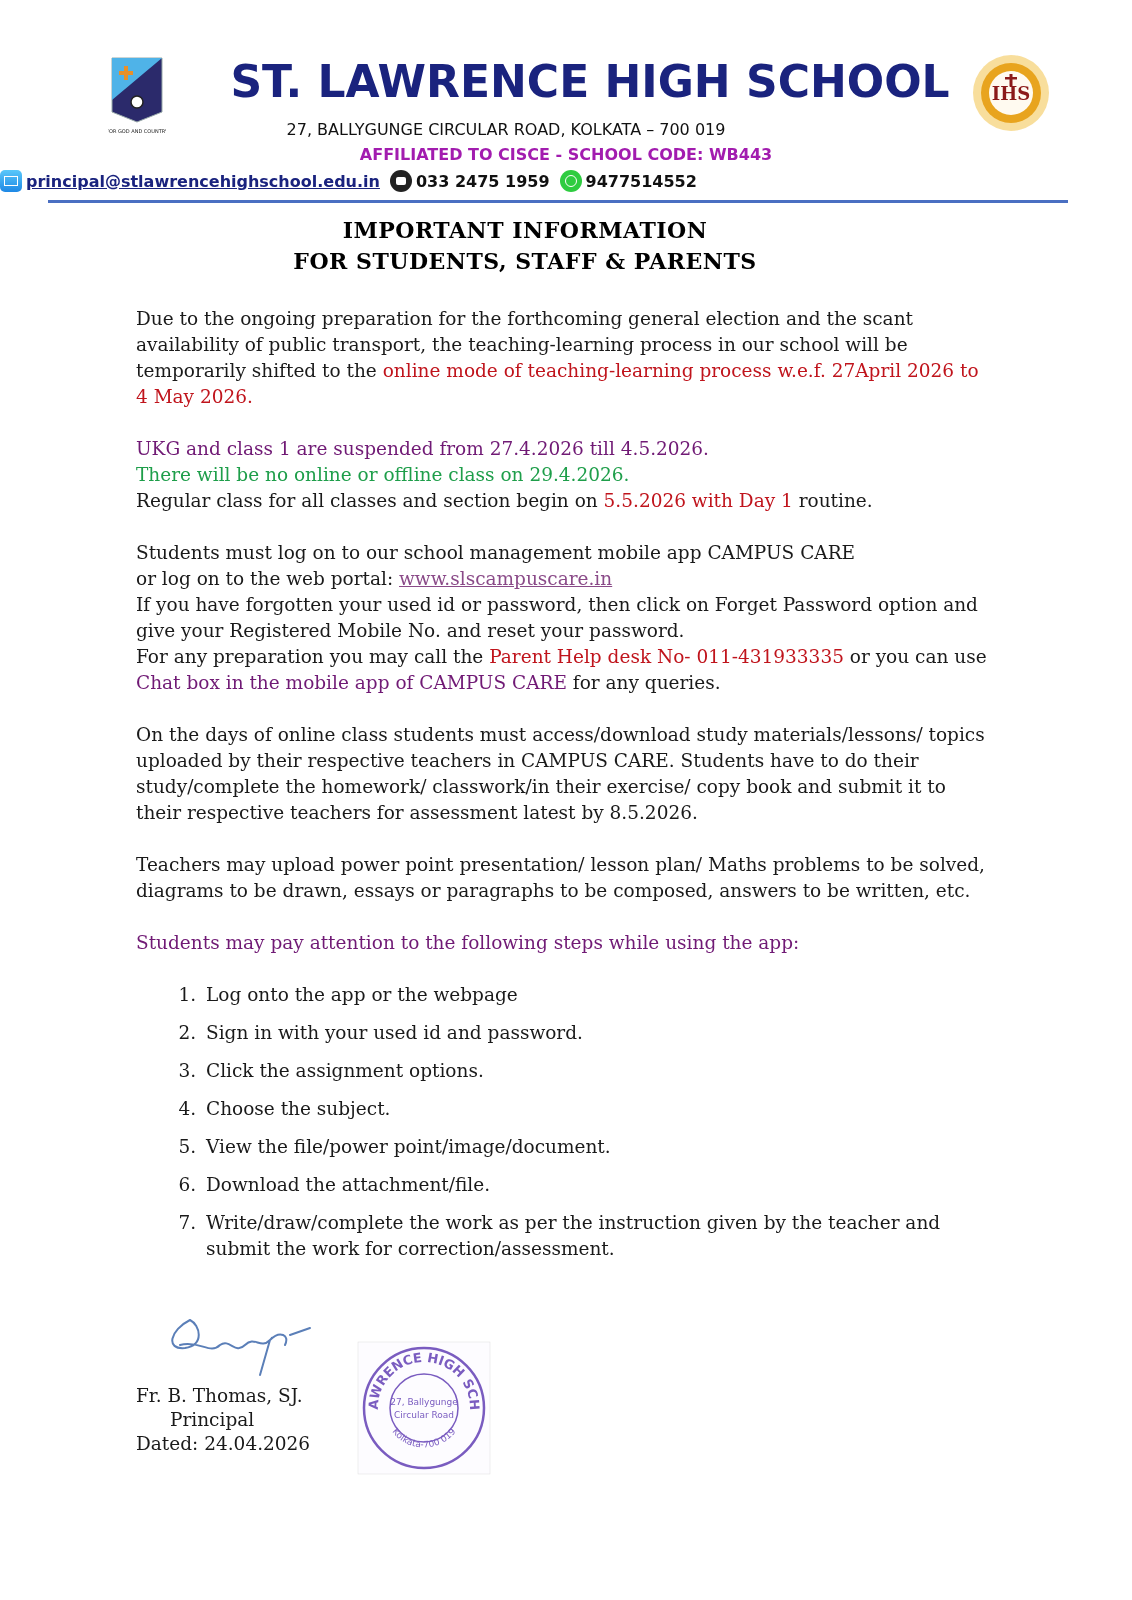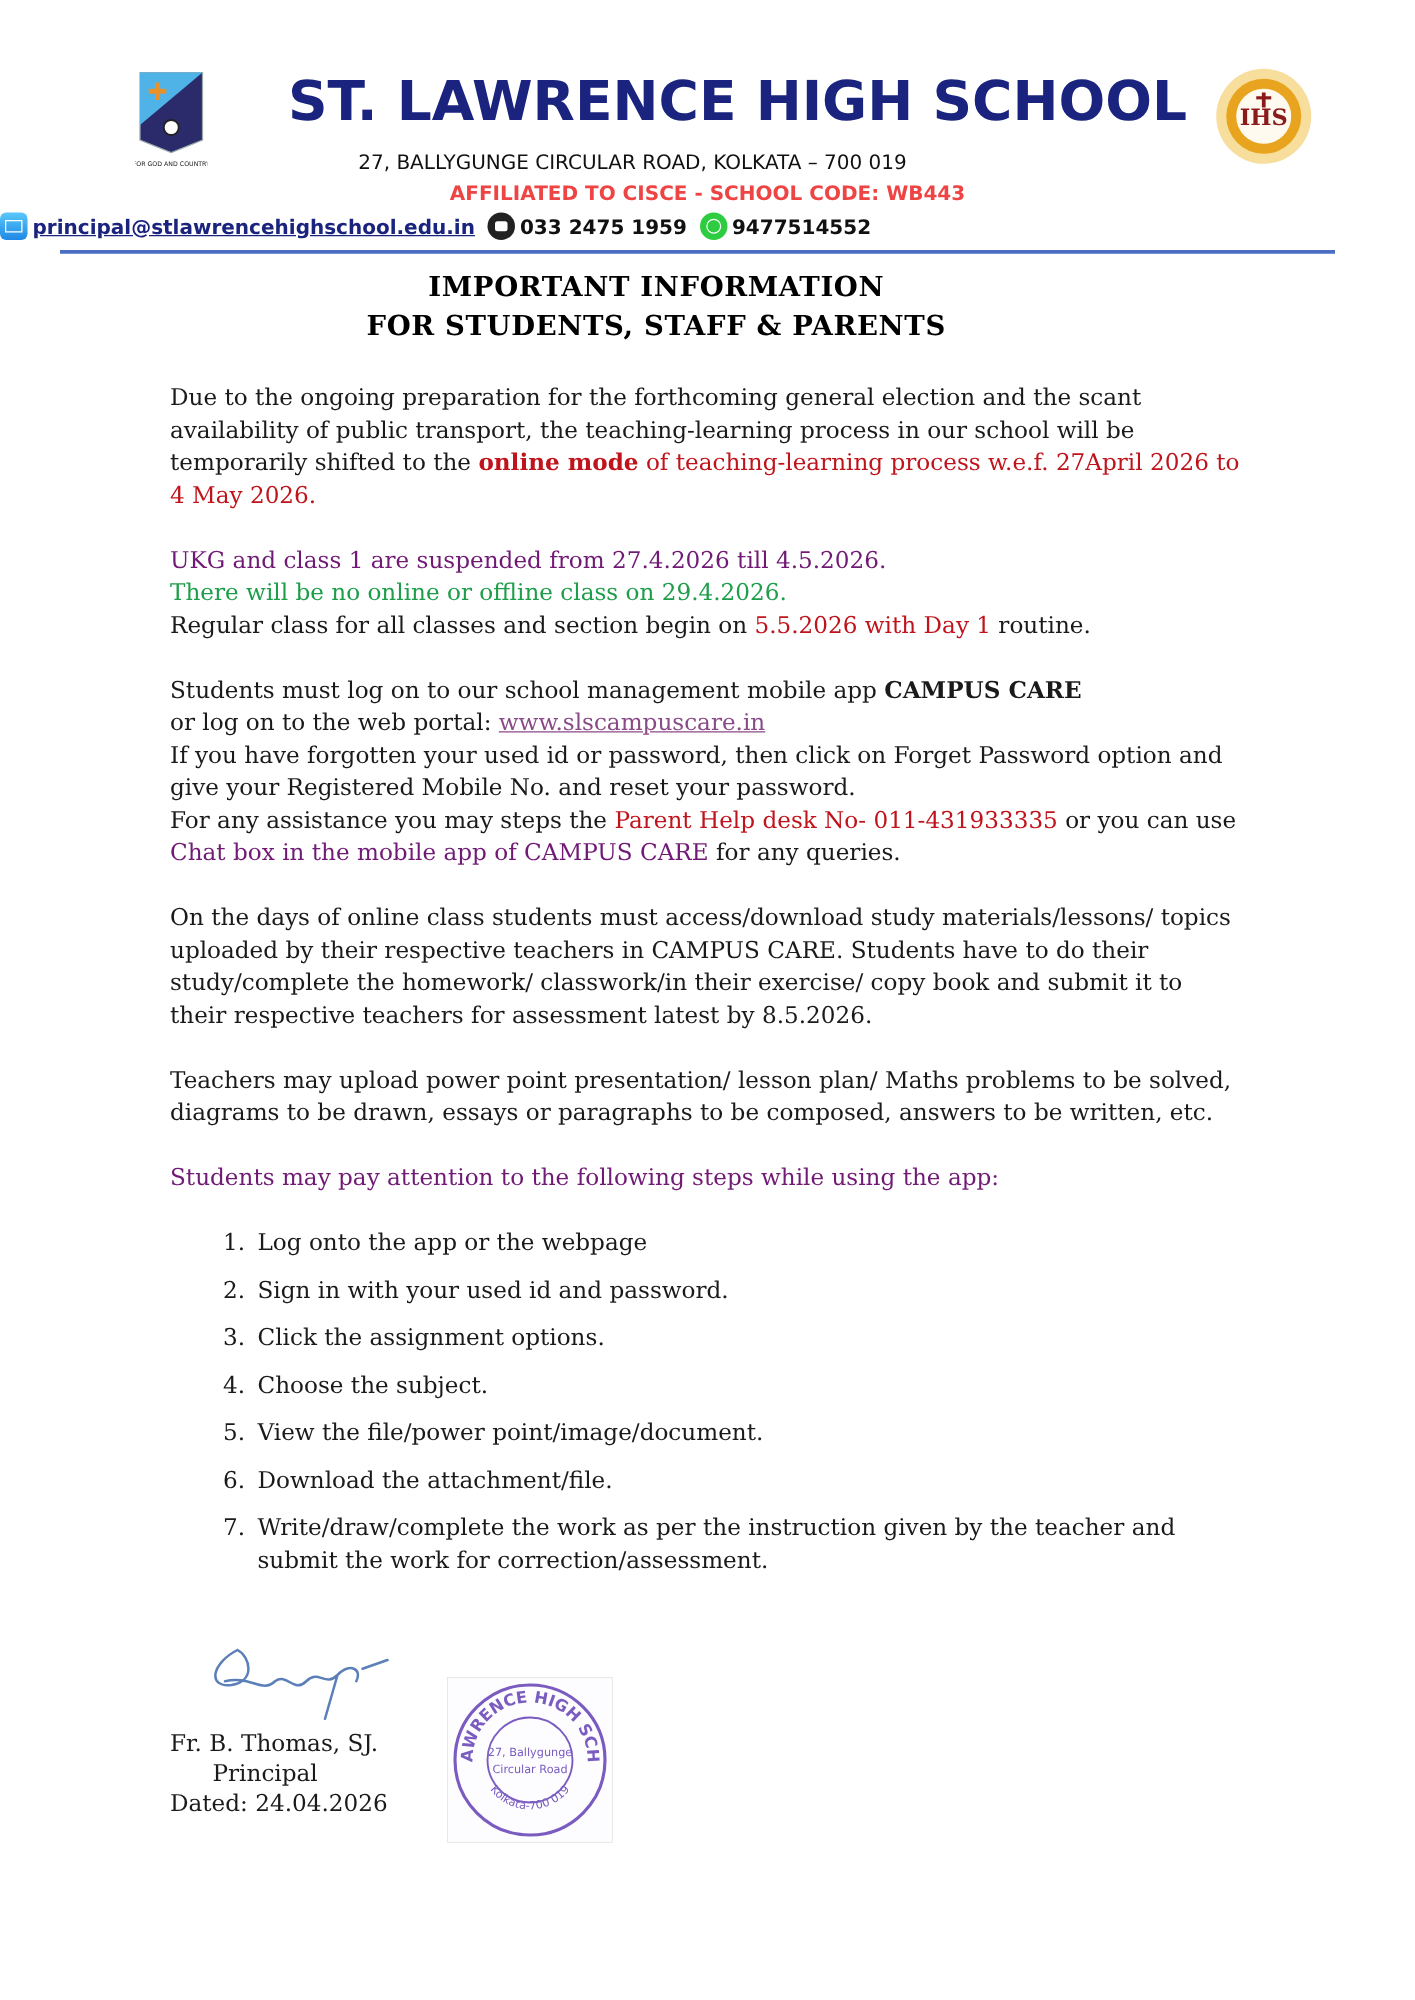--- a/index.html
+++ b/index.html
@@ -3,21 +3,21 @@
   <meta charset="utf-8">
   <style>
     html, body { margin: 0; padding: 0; background: #ffffff; }
     body { width: 1132px; height: 1600px; position: relative; overflow: hidden; }
 
     
     #logo-left { position: absolute; left: 108px; top: 56px; width: 58px; height: 80px; }
     #logo-right { position: absolute; left: 970px; top: 52px; width: 82px; height: 82px; }
     #school-name { position: absolute; left: 0; width: 1132px; top: 56px; text-align: center; font-family: "DejaVu Sans", sans-serif; font-weight: bold; font-size: 44px; color: #1a237e; letter-spacing: 0px; padding-left: 24px; }
     #address { position: absolute; left: 0; width: 1012px; top: 120px; text-align: center; font-family: "DejaVu Sans", sans-serif; font-size: 16px; color: #111; }
-    #affiliation { position: absolute; left: 0; width: 1132px; top: 145px; text-align: center; font-family: "DejaVu Sans", sans-serif; font-weight: bold; font-size: 16px; color: #ef4444; }
+    #affiliation { position: absolute; left: 0; width: 1132px; top: 145px; text-align: center; font-family: "DejaVu Sans", sans-serif; font-weight: bold; font-size: 16px; color: #a21caf; }
     #contact-row { position: absolute; left: 0; width: 1132px; top: 170px; display: flex; justify-content: flex-start; align-items: center; gap: 10px; font-family: "DejaVu Sans", sans-serif; font-size: 16px; }
     .contact-item { display: flex; align-items: center; gap: 4px; }
     #email-link { color: #1a237e; text-decoration: underline; font-weight: bold; }
     #phone, #whatsapp { color: #111; font-weight: bold; }
     .icon-box { display: inline-block; width: 22px; height: 22px; border-radius: 5px; }
     #mail-icon { background: linear-gradient(#5ac8fa, #1e88e5); position: relative; }
     #mail-icon::after { content: ""; position: absolute; left: 4px; top: 6px; width: 12px; height: 8px; border: 1.5px solid #fff; }
     #phone-icon { width: 22px; height: 22px; border-radius: 50%; background: #222; position: relative; }
     #phone-icon::after { content: ""; position: absolute; left: 6px; top: 7px; width: 10px; height: 8px; border-radius: 2px; background: #fff; }
     #whatsapp-icon { width: 22px; height: 22px; border-radius: 50%; background: #2ecc40; position: relative; }
@@ -27,21 +27,21 @@
     
     #title-block { position: absolute; left: 0; width: 1050px; top: 215px; text-align: center; font-family: "DejaVu Serif", serif; font-weight: bold; font-size: 22px; line-height: 31px; color: #000; letter-spacing: 0.5px; }
 
     
     #body { position: absolute; left: 136px; top: 306px; width: 860px; font-family: "DejaVu Serif", serif; font-size: 18.5px; line-height: 26px; color: #1a1a1a; }
     #body p { margin: 0 0 26px 0; }
     .red { color: #c0141c; }
     .purple { color: #701a75; }
     .green { color: #1e9e4a; }
     .link { color: #8a4a88; text-decoration: underline; text-align: center; }
-    .bold { font-weight: bold; margin-top: 21px; }
+    .bold { font-weight: normal; margin-top: 21px; }
     ol#steps { margin: 0; padding-left: 66px; }
     ol#steps li { padding-left: 4px; margin-top: 12px; }
 
     
     #signature-svg { position: absolute; left: 160px; top: 1310px; width: 160px; height: 70px; }
     #signatory { position: absolute; left: 136px; top: 1384px; font-family: "DejaVu Serif", serif; font-size: 18.5px; line-height: 24px; color: #1a1a1a; }
     #signatory .indent { padding-left: 34px; }
     #stamp { position: absolute; left: 356px; top: 1340px; width: 136px; height: 136px; }
   </style>
 </head>
@@ -102,21 +102,21 @@
   <p>
     <span class="purple">UKG and class 1 are suspended from 27.4.2026 till 4.5.2026.</span><br>
     <span class="green">There will be no online or offline class on 29.4.2026.</span><br>
     <span>Regular class for all classes and section begin on </span><span class="red">5.5.2026 with Day 1</span><span> routine.</span>
   </p>
 
   <p>
     <span>Students must log on to our school management mobile app </span><span class="bold">CAMPUS CARE</span><br>
     <span>or log on to the web portal: </span><a class="link">www.slscampuscare.in</a><br>
     <span>If you have forgotten your used id or password, then click on Forget Password option and give your Registered Mobile No. and reset your password.</span><br>
-    <span>For any assistance you may steps the </span><span class="red">Parent Help desk No- 011-431933335</span><span> or you can use </span><span class="purple">Chat box in the mobile app of CAMPUS CARE</span><span> for any queries.</span>
+    <span>For any preparation you may call the </span><span class="red">Parent Help desk No- 011-431933335</span><span> or you can use </span><span class="purple">Chat box in the mobile app of CAMPUS CARE</span><span> for any queries.</span>
   </p>
 
   <p>On the days of online class students must access/download study materials/lessons/ topics uploaded by their respective teachers in CAMPUS CARE. Students have to do their study/complete the homework/ classwork/in their exercise/ copy book and submit it to their respective teachers for assessment latest by 8.5.2026.</p>
 
   <p>Teachers may upload power point presentation/ lesson plan/ Maths problems to be solved, diagrams to be drawn, essays or paragraphs to be composed, answers to be written, etc.</p>
 
   <p class="purple">Students may pay attention to the following steps while using the app:</p>
 
   <ol id="steps">
     <li>Log onto the app or the webpage</li>

